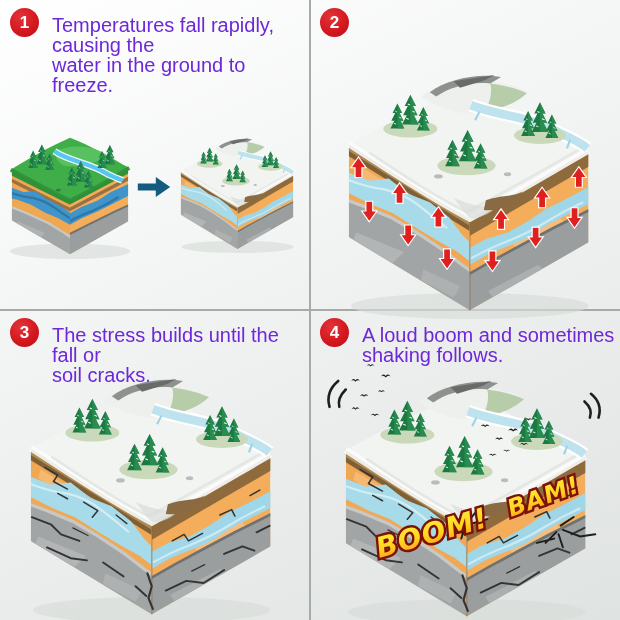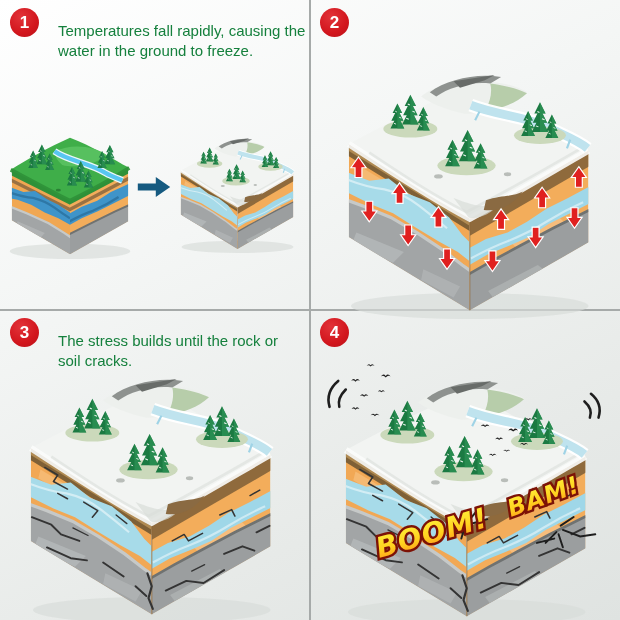--- a/index.html
+++ b/index.html
@@ -13,22 +13,22 @@
   .divider.h{left:0;top:309px;width:620px;height:2px;}
   .panel{position:absolute;width:310px;height:310px;}
   #panel1{left:0;top:0;} #panel2{left:310px;top:0;}
   #panel3{left:0;top:310px;} #panel4{left:310px;top:310px;}
   .badge{
     position:absolute;left:10px;top:8px;width:29px;height:29px;border-radius:50%;
     background:radial-gradient(circle at 38% 30%,#e23339 0%,#d2161d 60%,#b8121a 100%);
     color:#fff;font-weight:bold;font-size:17px;display:flex;align-items:center;justify-content:center;
   }
   .caption{
-    position:absolute;left:48px;top:11px;width:254px;margin:10px;
-    font-size:15px;line-height:20px;color:#15803d;white-space:pre-line;
+    position:absolute;left:48px;top:11px;width:254px;margin:4px;
+    font-size:20px;line-height:20px;color:#6d28d9;white-space:pre-line;
   }
   .illus{position:absolute;}
   svg{display:block;overflow:visible;}
 </style>
 </head>
 <body>
 
 <svg width="0" height="0" style="position:absolute" aria-hidden="true">
   <defs>
     <linearGradient id="sfxg" x1="0" y1="0" x2="0" y2="1">
@@ -218,32 +218,34 @@
       <use href="#arrow-up" transform="translate(194,186) rotate(180)"></use>
       <use href="#arrow-up" transform="translate(230,168) rotate(180)"></use>
     </g>
   </svg>
 </section>
 
 <section class="panel" id="panel3">
   <div class="badge">
       <span>3</span>
     </div>
-  <p class="caption">The stress builds until the rock or
+  <p class="caption">The stress builds until the fall or
 soil cracks.</p>
   <svg class="illus" style="left:8px;top:30px" width="281" height="283" viewBox="0 0 260 262">
     <use href="#block"></use>
     <use href="#cracks"></use>
   </svg>
 </section>
 
 <section class="panel" id="panel4">
   <div class="badge">
       <span>4</span>
     </div>
+  <p class="caption">A loud boom and sometimes
+shaking follows.</p>
   <svg class="illus" style="left:13px;top:32px" width="281" height="283" viewBox="0 0 260 262">
     <use href="#block"></use>
     <use href="#cracks"></use>
     <g stroke="#1e1e1e" stroke-width="2.4" stroke-linecap="round" fill="none">
       <path d="M14,36 q-12,10 -8,24 M21,44 q-8,8 -6,16"></path>
       <path d="M248,48 q11,9 7,22 M242,55 q8,7 5,15"></path>
     </g>
     <g>
       <use href="#bird" transform="translate(30,36) scale(0.9)"></use>
       <use href="#bird" transform="translate(44,22) scale(0.8)"></use>

